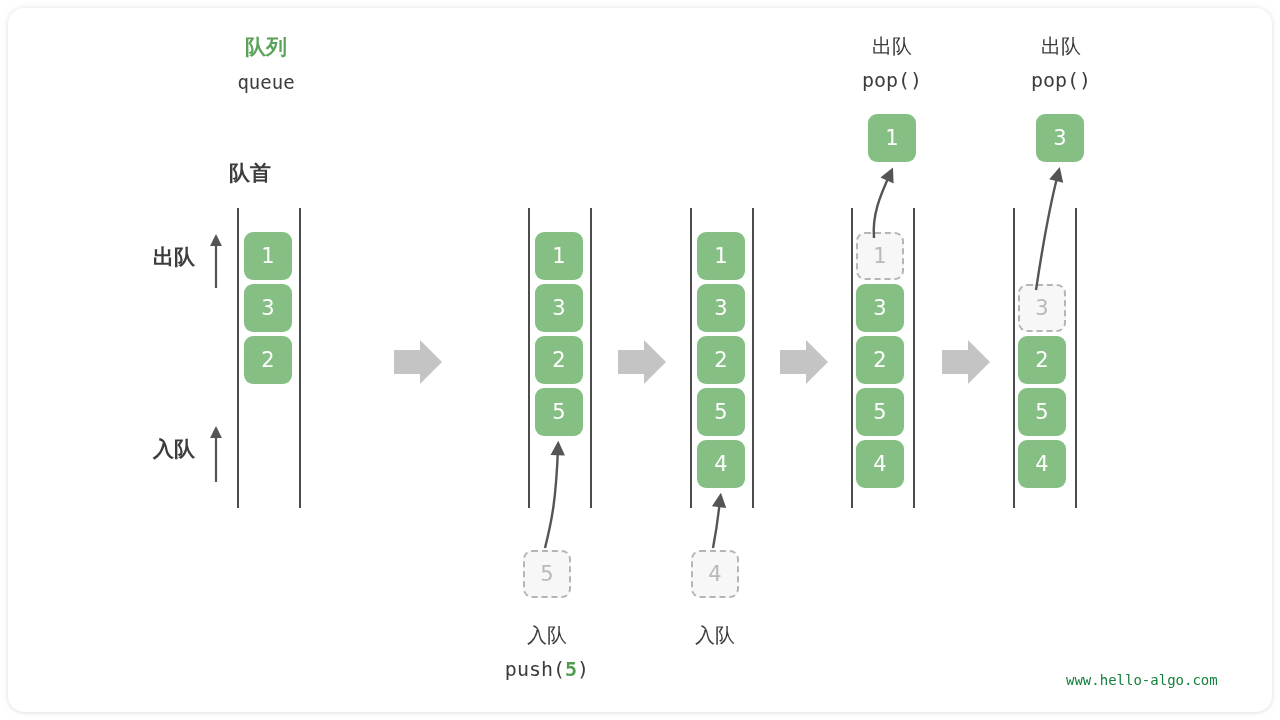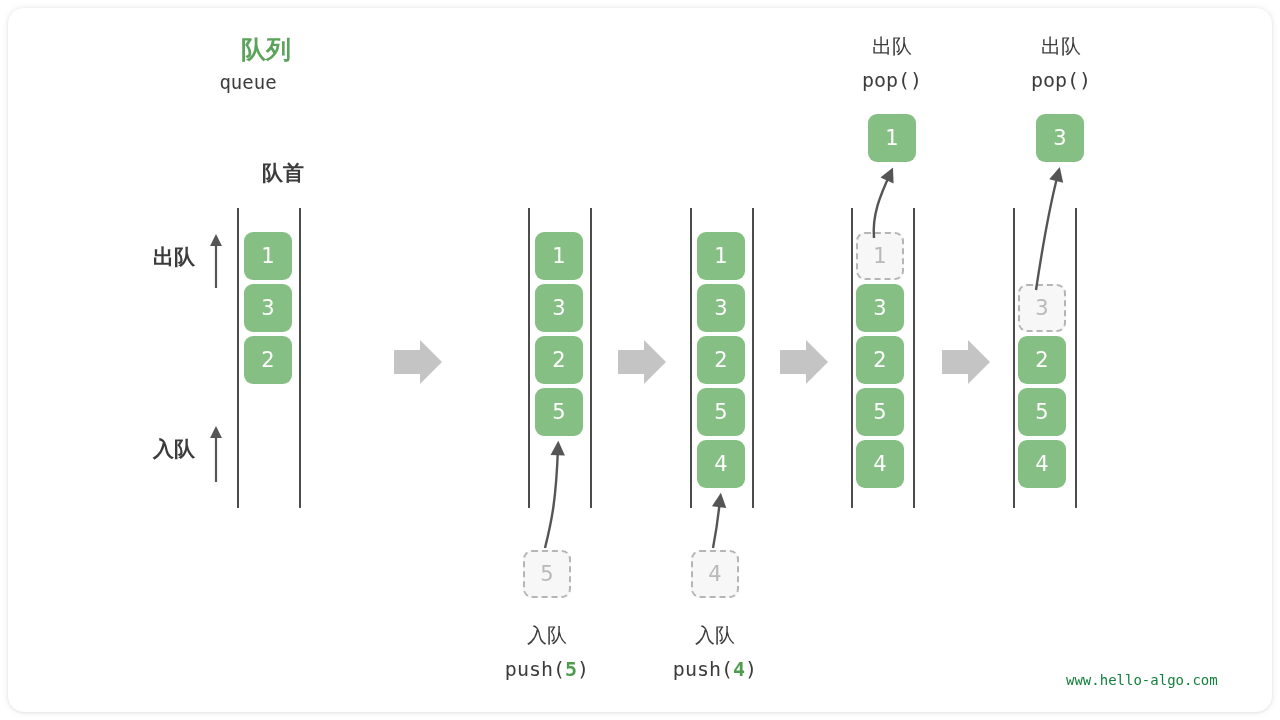--- a/index.html
+++ b/index.html
@@ -23,21 +23,21 @@
     height: 704px;
     background: #ffffff;
     border-radius: 16px;
     box-shadow: 0 0 6px rgba(0,0,0,0.10), 0 1px 3px rgba(0,0,0,0.06);
     box-sizing: border-box;
   }
   .abs { position: absolute; }
 
   
   .title-zh {
-    font-size: 25px;
+    font-size: 21px;
     font-weight: bold;
     color: #5ba35b;
     text-align: center;
     white-space: nowrap;
   }
   .title-en {
     font-family: "DejaVu Sans Mono", "Liberation Mono", monospace;
     font-size: 19px;
     color: #3c3c3c;
     text-align: center;
@@ -115,23 +115,23 @@
     pointer-events: none;
   }
 </style>
 </head>
 <body>
 
 <div id="stage">
   <div id="card"></div>
 
   <div class="abs title-zh" style="left:191px; top:33px; width:150px;">队列</div>
-  <div class="abs title-en" style="left:173px; top:71px; width:150px;">queue</div>
-
-  <div class="abs endlabel" style="left:208px; top:159px; width:150px;">队首</div>
+  <div class="abs title-en" style="left:191px; top:71px; width:150px;">queue</div>
+
+  <div class="abs endlabel" style="left:175px; top:159px; width:150px;">队首</div>
 
   <div class="abs sidelabel" style="left:80px; top:243px; width:115px;">出队</div>
   <div class="abs sidelabel" style="left:80px; top:435px; width:115px;">入队</div>
 
   <div class="rail" style="left:237px; top:208px; height:300px;"></div>
   <div class="rail" style="left:299px; top:208px; height:300px;"></div>
   <div class="cell" style="left:244px; top:232px;">1</div>
   <div class="cell" style="left:244px; top:284px;">3</div>
   <div class="cell" style="left:244px; top:336px;">2</div>
 
@@ -149,23 +149,20 @@
 
   <div class="rail" style="left:690px; top:208px; height:300px;"></div>
   <div class="rail" style="left:752px; top:208px; height:300px;"></div>
   <div class="cell" style="left:697px; top:232px;">1</div>
   <div class="cell" style="left:697px; top:284px;">3</div>
   <div class="cell" style="left:697px; top:336px;">2</div>
   <div class="cell" style="left:697px; top:388px;">5</div>
   <div class="cell" style="left:697px; top:440px;">4</div>
   <div class="cell ghost" style="left:691px; top:550px;">4</div>
   <div class="abs op-zh" style="left:630px; top:622px; width:170px;">入队</div>
-  <div class="abs op-code" style="left:630px; top:657px; width:170px;">
-    <span>push(</span><span class="arg">4</span><span>)</span>
-  </div>
 
   <div class="rail" style="left:851px; top:208px; height:300px;"></div>
   <div class="rail" style="left:913px; top:208px; height:300px;"></div>
   <div class="cell ghost" style="left:856px; top:232px;">1</div>
   <div class="cell" style="left:856px; top:284px;">3</div>
   <div class="cell" style="left:856px; top:336px;">2</div>
   <div class="cell" style="left:856px; top:388px;">5</div>
   <div class="cell" style="left:856px; top:440px;">4</div>
   <div class="cell" style="left:868px; top:114px;">1</div>
   <div class="abs op-zh" style="left:807px; top:33px; width:170px;">出队</div>

